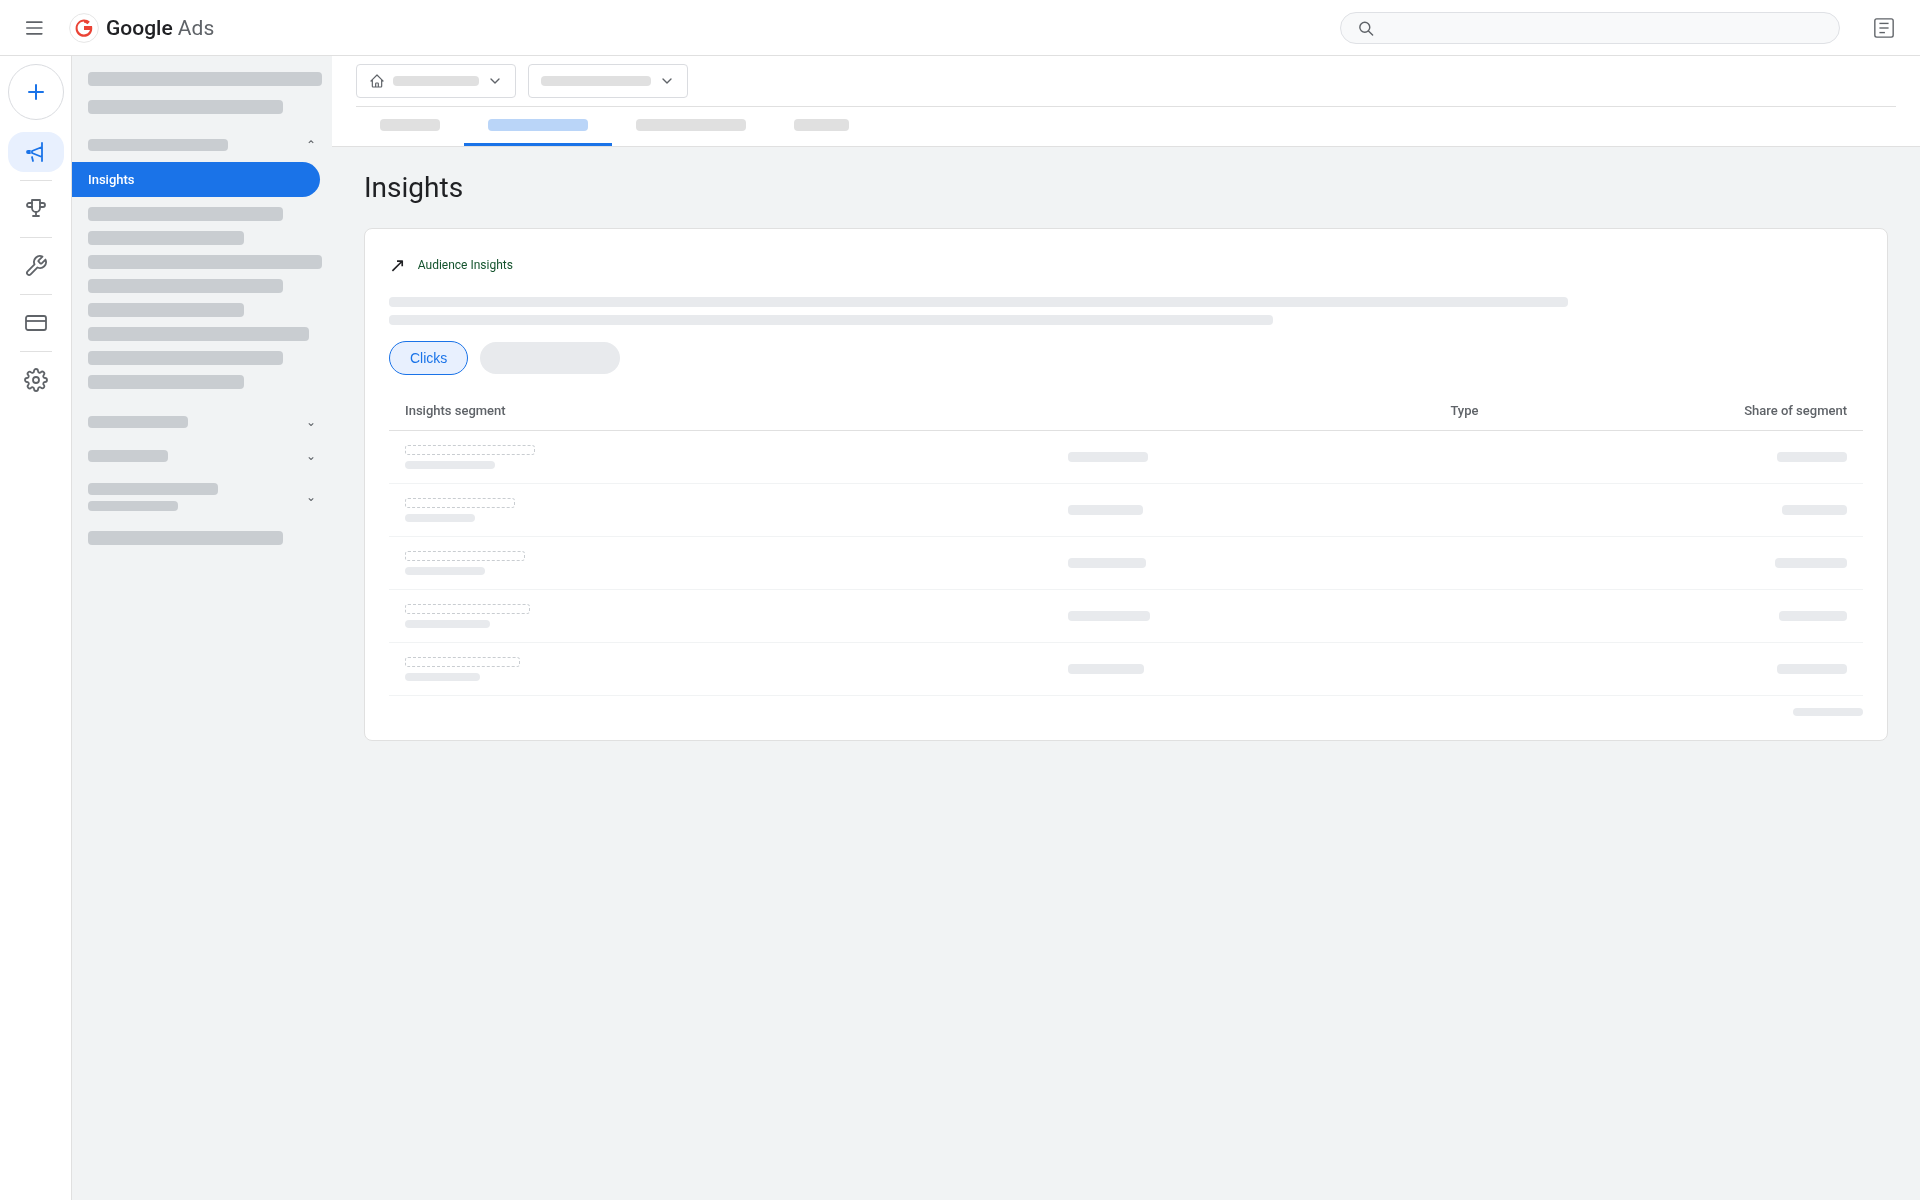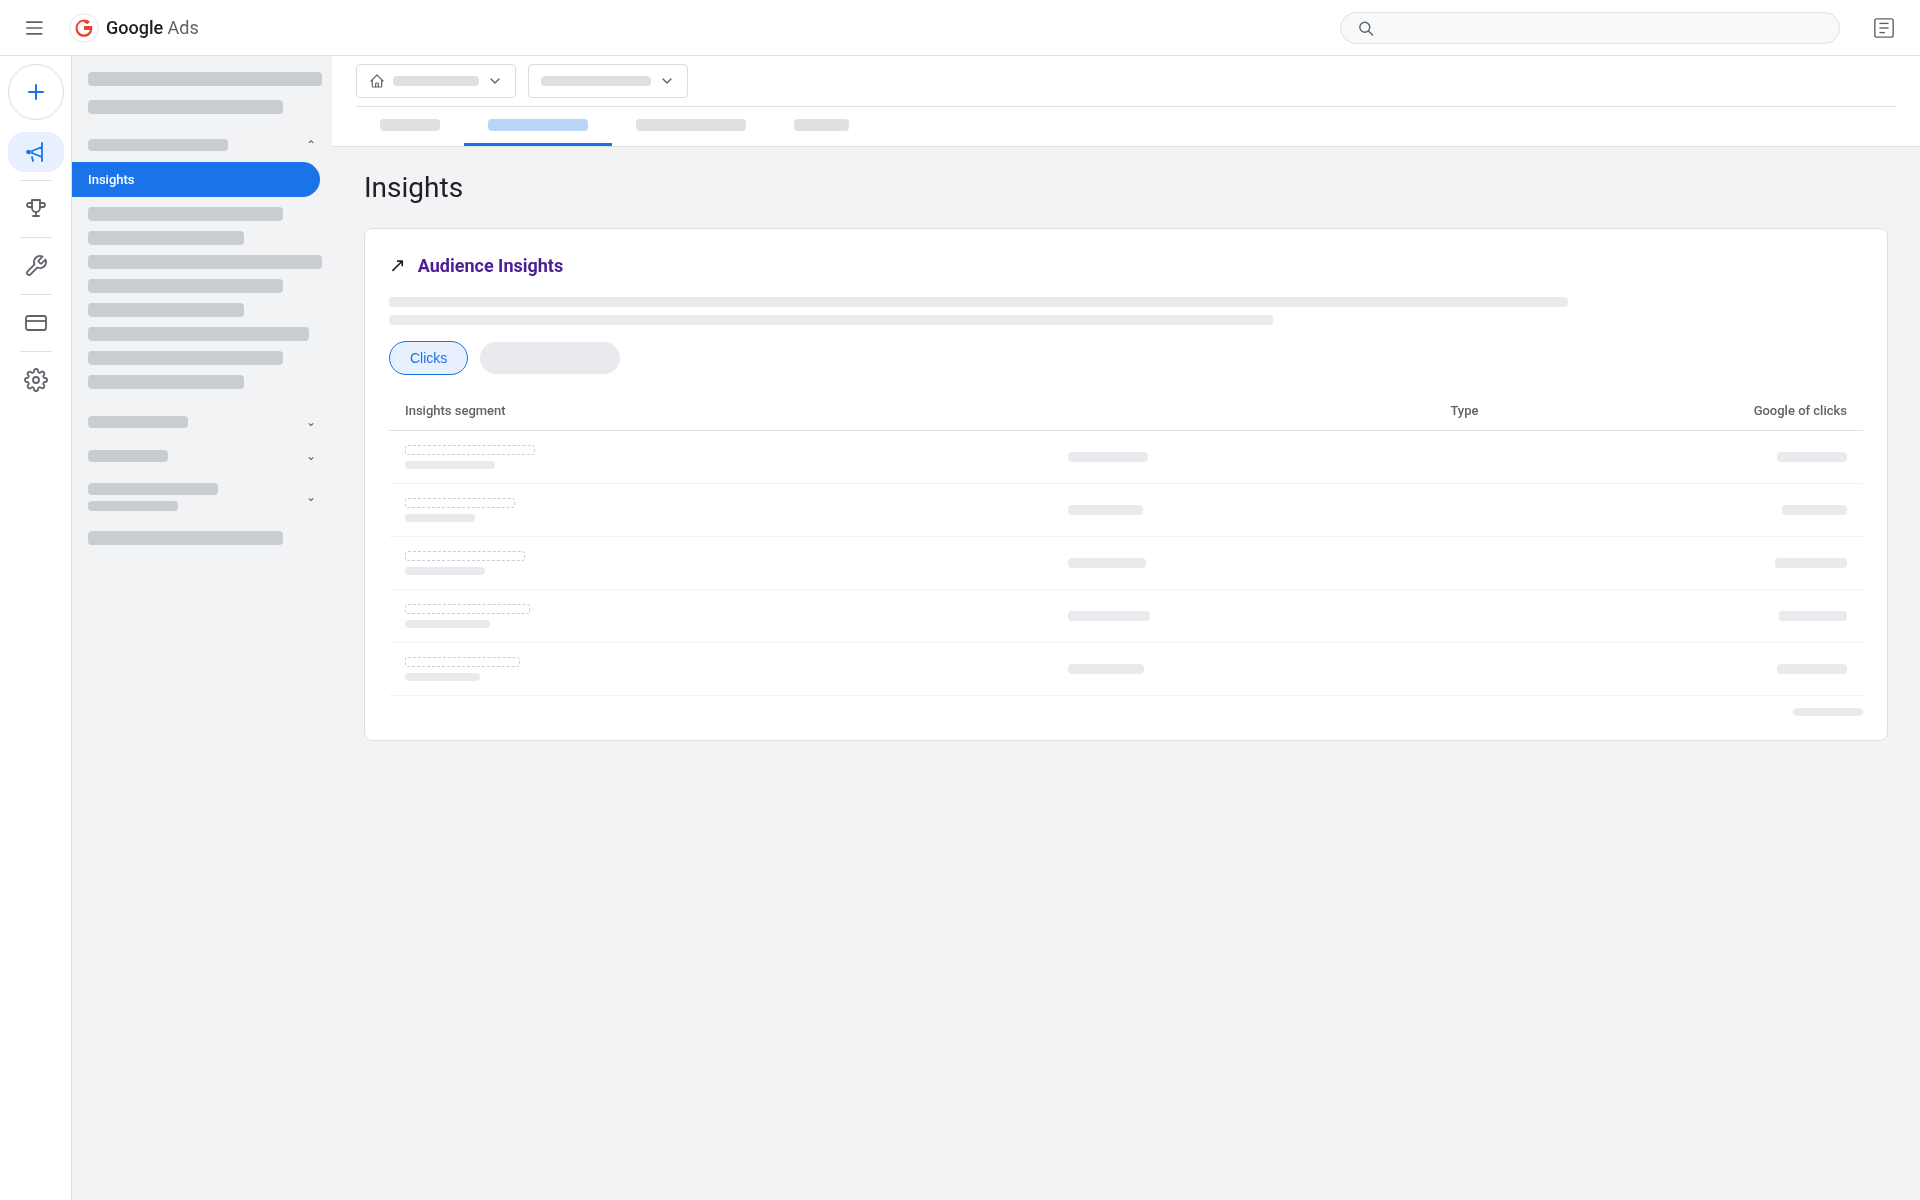--- a/index.html
+++ b/index.html
@@ -6,21 +6,21 @@
     body { font-family: 'Google Sans', Roboto, Arial, sans-serif; background: #f1f3f4; display: flex; flex-direction: column; height: 1200px; width: 1920px; overflow: hidden; }
 
     
     .header {
       display: flex; align-items: center; background: #fff;
       height: 56px; padding: 0 16px; gap: 12px;
       border-bottom: 1px solid #e0e0e0; z-index: 10;
     }
     .logo { display: flex; align-items: center; gap: 6px; }
     .logo-svg { width: 32px; height: 32px; }
-    .logo-text { font-size: 18px; font-weight: 400; color: #5f6368; }
+    .logo-text { font-size: 21px; font-weight: 400; color: #5f6368; }
     .logo-text strong { color: #202124; font-weight: 500; }
     .search-bar {
       flex: 0 0 500px; margin-left: auto;
       display: flex; align-items: center;
       border: 1px solid #dfe1e5; border-radius: 24px;
       padding: 6px 16px; background: #f8f9fa; gap: 8px;
     }
     .search-bar input { border: none; background: transparent; outline: none; font-size: 14px; width: 100%; color: #202124; }
     .header-actions { display: flex; align-items: center; gap: 8px; margin-left: 12px; }
     .icon-btn { width: 40px; height: 40px; border-radius: 50%; border: none; background: transparent; cursor: pointer; display: flex; align-items: center; justify-content: center; color: #5f6368; }
@@ -99,21 +99,21 @@
     
     .main-content { padding: 24px 32px; }
     .page-title { font-size: 28px; font-weight: 400; color: #202124; margin-bottom: 24px; }
 
     
     .card {
       background: #fff; border-radius: 8px; border: 1px solid #e0e0e0;
       padding: 24px; margin-bottom: 24px;
     }
     .card-header { display: flex; align-items: center; gap: 12px; margin-bottom: 20px; }
-    .card-title { font-size: 18px; font-weight: 700; color: #4c1d95; }
+    .card-title { font-size: 12px; font-weight: 400; color: #14532d; }
     .trend-icon { font-size: 20px; color: #202124; }
 
     
     .ai-controls { margin-bottom: 16px; }
     .skeleton-line { height: 10px; background: #e8eaed; border-radius: 4px; margin: 8px 0; }
     .skeleton-line.w80 { width: 80%; }
     .skeleton-line.w60 { width: 60%; }
 
     
     .filter-row { display: flex; align-items: center; gap: 12px; margin: 16px 0; }
@@ -336,21 +336,21 @@
         <div class="filter-row">
           <button class="filter-btn active">Clicks</button>
           <div class="filter-skeleton"></div>
         </div>
 
         <table class="table">
           <thead>
             <tr>
               <th style="width:45%;">Insights segment</th>
               <th style="width:30%;text-align:right;">Type</th>
-              <th style="width:25%; text-align:right;">Google of clicks</th>
+              <th style="width:25%; text-align:right;">Share of segment</th>
             </tr>
           </thead>
           <tbody>
 
             <tr class="table-row">
               <td>
                 <div class="cell-skeleton dotted" style="width:130px; height:10px; border-radius:3px;"></div>
                 <div class="cell-skeleton-sm" style="width:90px;"></div>
               </td>
               <td>

